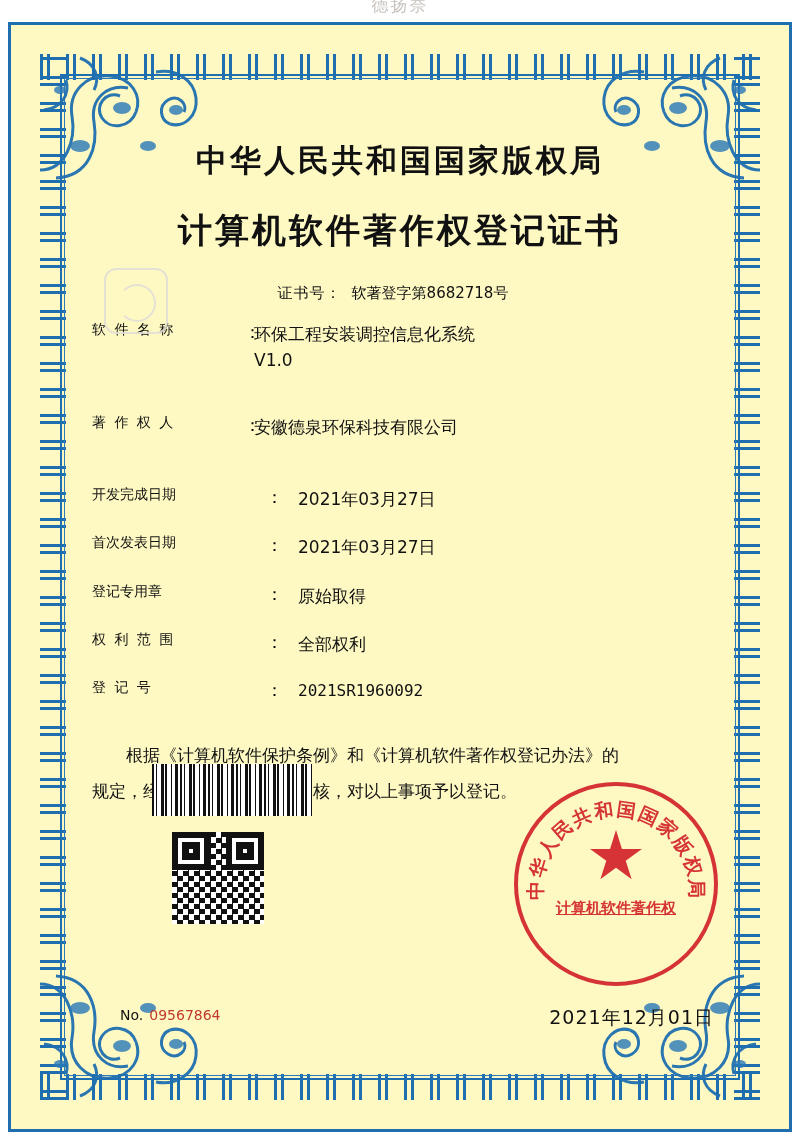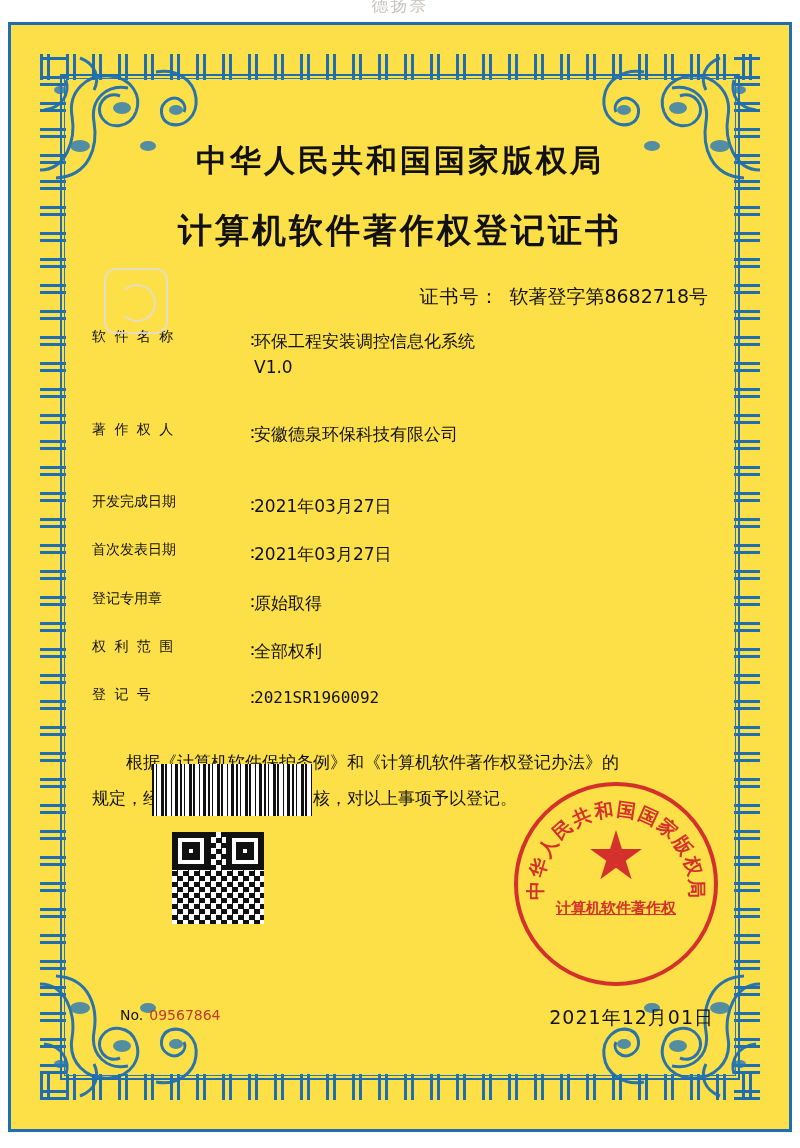--- a/index.html
+++ b/index.html
@@ -28,21 +28,21 @@
     font-family: "DejaVu Sans", sans-serif;
   }
 
   
   .cert {
     position: absolute;
     left: 8px;
     top: 22px;
     width: 784px;
     height: 1110px;
-    background: #fde047;
+    background: #fef9c3;
     box-sizing: border-box;
   }
 
   
   .border-outer {
     position: absolute;
     inset: 0;
     border: 3px solid #1f6fb0;
     box-sizing: border-box;
   }
@@ -105,22 +105,22 @@
     text-align: center;
     font-size: 34px;
     font-weight: bold;
     letter-spacing: 3px;
     color: #111;
     font-family: "DejaVu Serif", serif;
     margin-top: 26px;
   }
 
   .certno {
-    text-align: right;
-    font-size: 19px;
+    text-align: center;
+    font-size: 15px;
     color: #111;
     margin-top: 30px;
     padding-right: 14px;
     font-family: "DejaVu Sans", sans-serif;
   }
   .certno .lbl { letter-spacing: 1px; }
   .certno .val { margin-left: 10px; }
 
   
   .logo-box {
@@ -165,21 +165,21 @@
     font-size: 17px;
     color: #111;
     font-family: "DejaVu Sans", sans-serif;
     line-height: 1.55;
   }
   .fvalue.mono { font-family: "DejaVu Sans Mono", monospace; font-size: 16px; }
 
   .gap-a { height: 34px; }
   .gap-b { height: 40px; }
 
-  .rows-two .frow { margin-bottom: 22px; }
+  .rows-two .frow { margin-bottom: 22px; gap: 22px; }
 
   .statement {
     margin-top: 34px;
     padding: 0 6px 0 14px;
     font-size: 17px;
     line-height: 2.1;
     color: #111;
     font-family: "DejaVu Sans", sans-serif;
     text-align: justify;
   }

